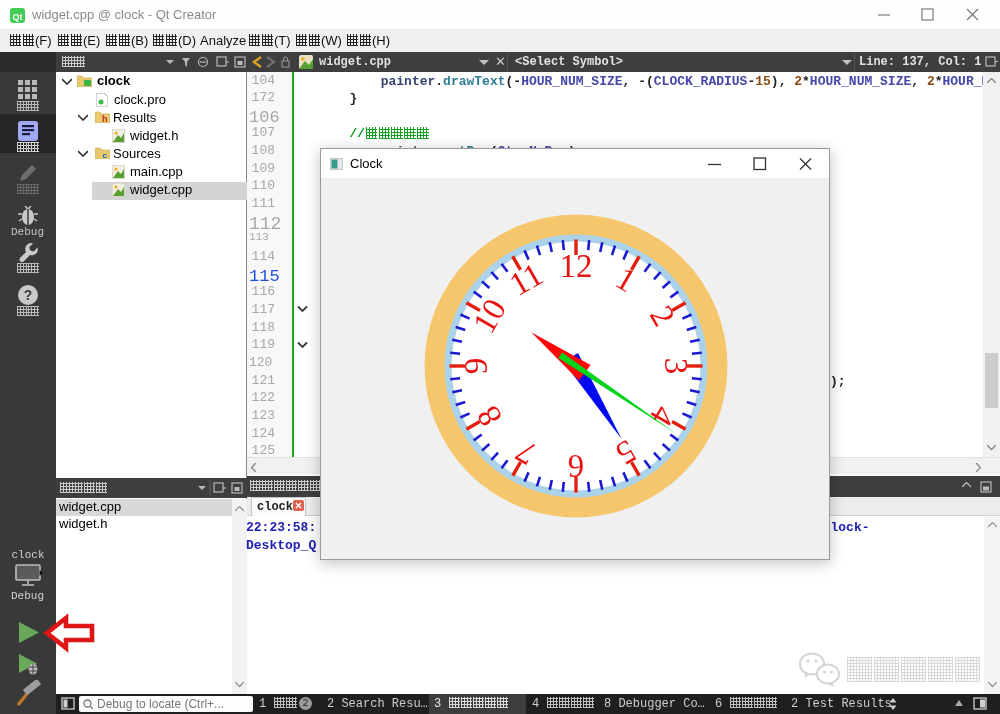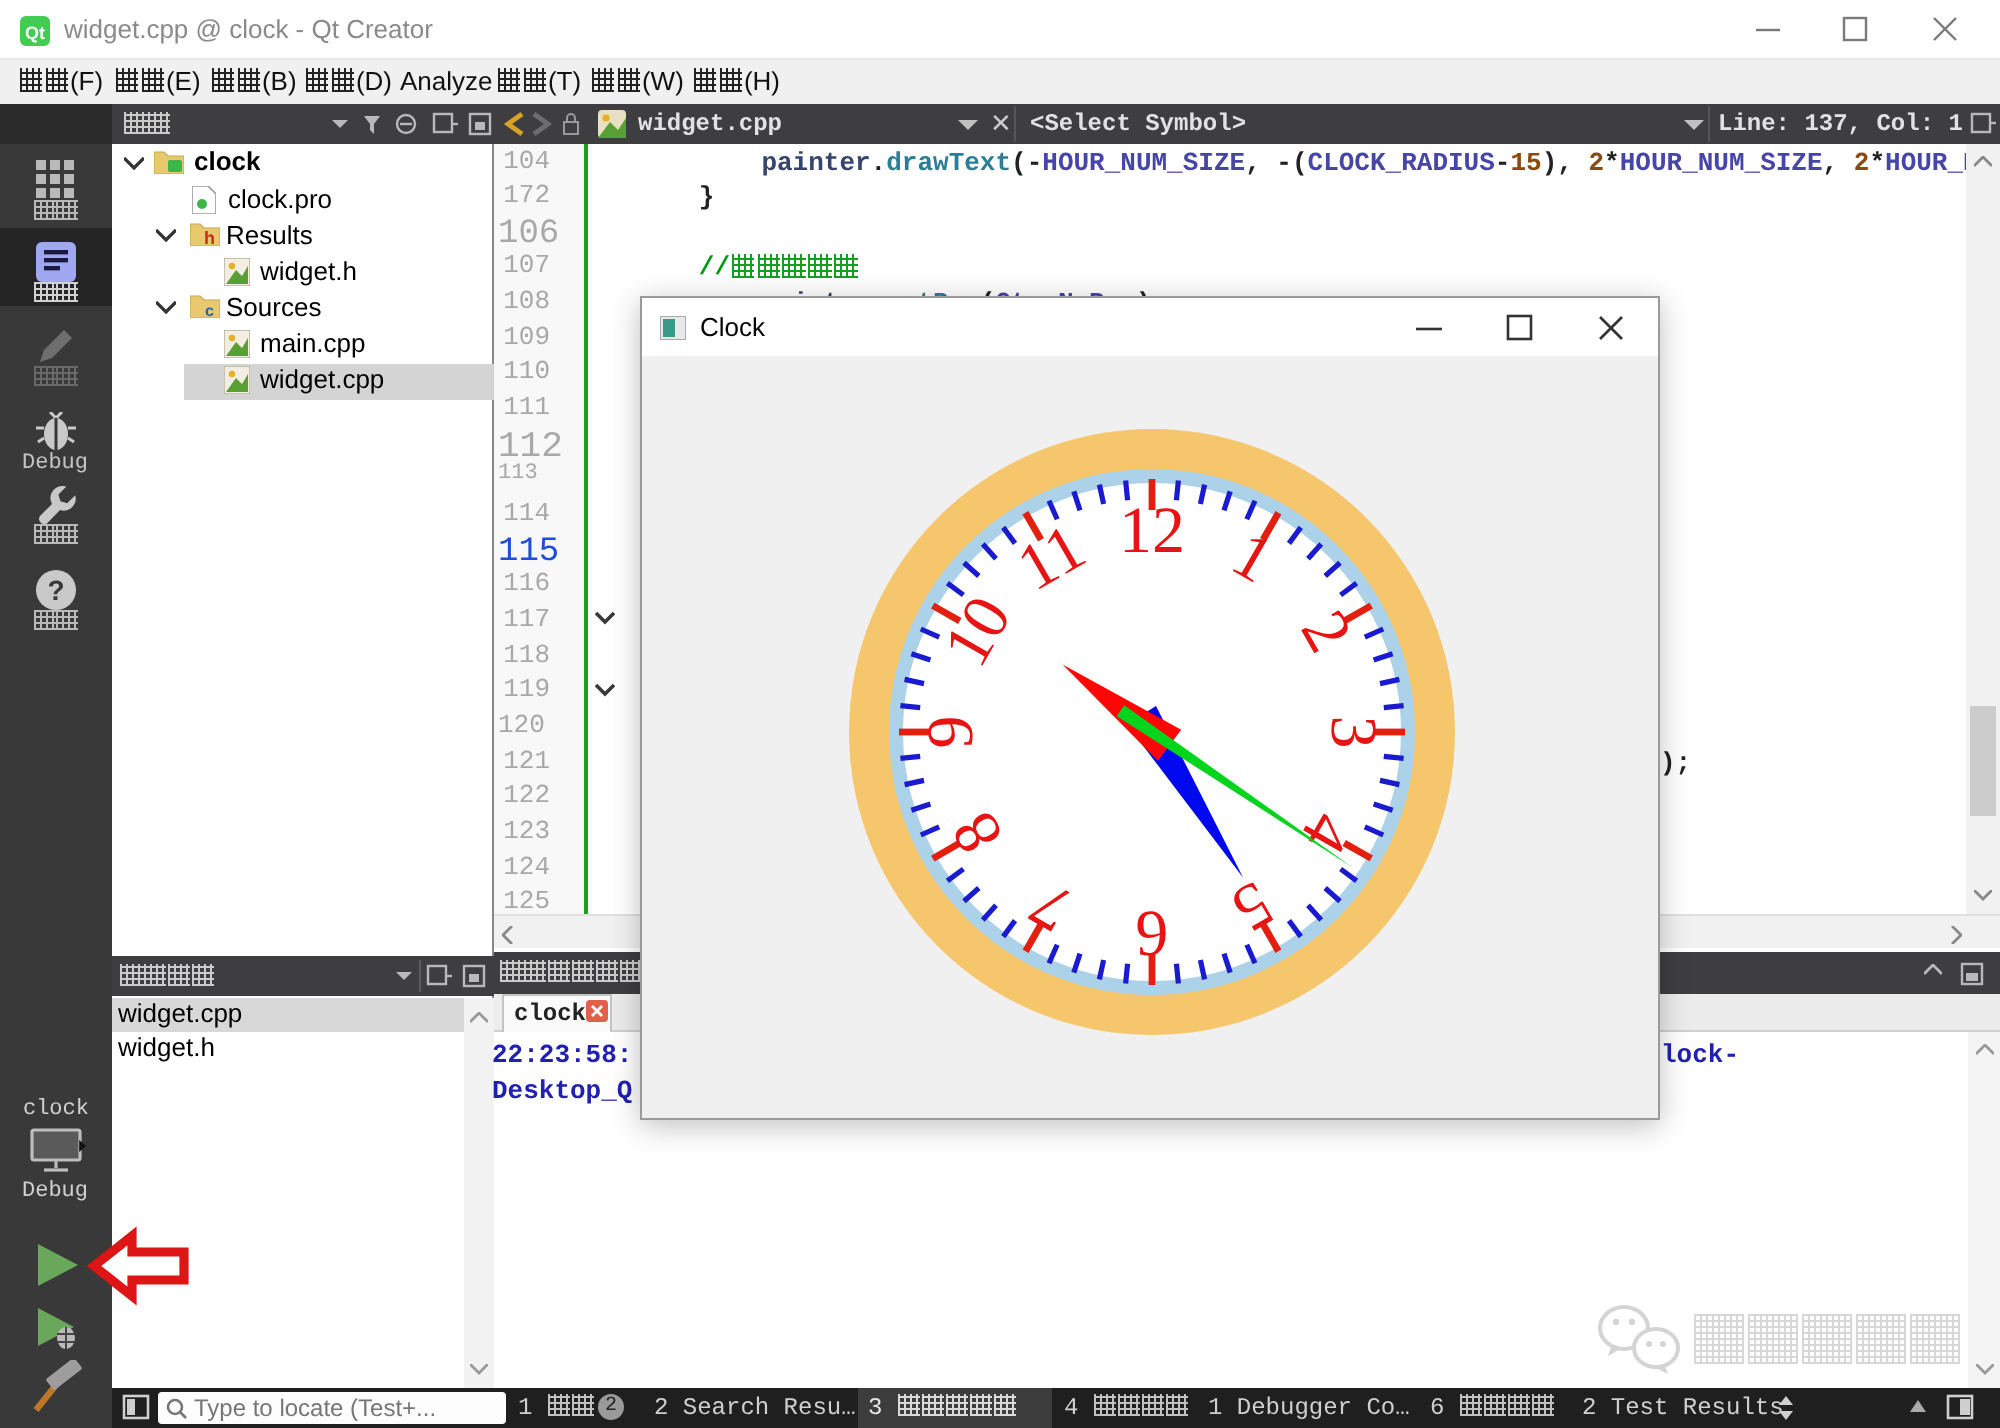--- a/index.html
+++ b/index.html
@@ -327,29 +327,29 @@
 <div class="a" style="left:56px;top:694px;width:944px;height:20px;background:#1f1f1f;color:#cfcfcf;font-size:12px;font-family:'Liberation Mono',monospace">
   <svg class="a" style="left:5px;top:3px" width="14" height="13" fill="none" stroke="#cfcfcf" stroke-width="1.3">
       <rect x="1" y="1" width="12" height="11"></rect>
       <rect x="2.5" y="2.5" width="4" height="8" fill="#cfcfcf" stroke="none"></rect>
     </svg>
   <div class="a" style="left:23px;top:2px;width:174px;height:16px;background:#fdfdfd;border-radius:2px;color:#767676;font-family:'Liberation Sans',sans-serif">
     <svg class="a" style="left:4px;top:3px" width="11" height="11" fill="none" stroke="#777" stroke-width="1.3">
         <circle cx="4.5" cy="4.5" r="3.5"></circle>
         <line x1="7" y1="7" x2="10" y2="10"></line>
       </svg>
-    <div class="a" style="left:18px;top:1px;font-size:12px">Type to locate (Test+...</div>
+    <div class="a" style="left:18px;top:1px;font-size:12px">Debug to locate (Ctrl+...</div>
   </div>
   <div class="a" style="left:203px;top:3px">1 <span class="z"></span><span class="z"></span></div>
   <div class="a" style="left:243px;top:3px;width:13px;height:13px;background:#9a9a9a;border-radius:7px;color:#222;text-align:center;font-size:10px;line-height:13px">2</div>
   <div class="a" style="left:271px;top:3px">2 Search Resu…</div>
   <div class="a" style="left:373px;top:0;width:97px;height:20px;background:#3d3d3d"></div>
   <div class="a" style="left:378px;top:3px;color:#e8e8e8">3 <span class="z"></span><span class="z"></span><span class="z"></span><span class="z"></span><span class="z"></span></div>
   <div class="a" style="left:476px;top:3px">4 <span class="z"></span><span class="z"></span><span class="z"></span><span class="z"></span></div>
-  <div class="a" style="left:548px;top:3px">1 Debugger Co…</div>
+  <div class="a" style="left:548px;top:3px">8 Debugger Co…</div>
   <div class="a" style="left:659px;top:3px">6 <span class="z"></span><span class="z"></span><span class="z"></span><span class="z"></span></div>
   <div class="a" style="left:735px;top:3px">2 Test Results</div>
   <svg class="a" style="left:833px;top:4px" width="8" height="12">
       <path d="M4 0 l3.5 4.5 h-7 z" fill="#cfcfcf"></path>
       <path d="M4 12 l3.5 -4.5 h-7 z" fill="#cfcfcf"></path>
     </svg>
   <svg class="a" style="left:898px;top:6px" width="10" height="7">
       <path d="M5 0 l4 6 h-8 z" fill="#aaa"></path>
     </svg>
   <svg class="a" style="left:917px;top:3px" width="14" height="13">

